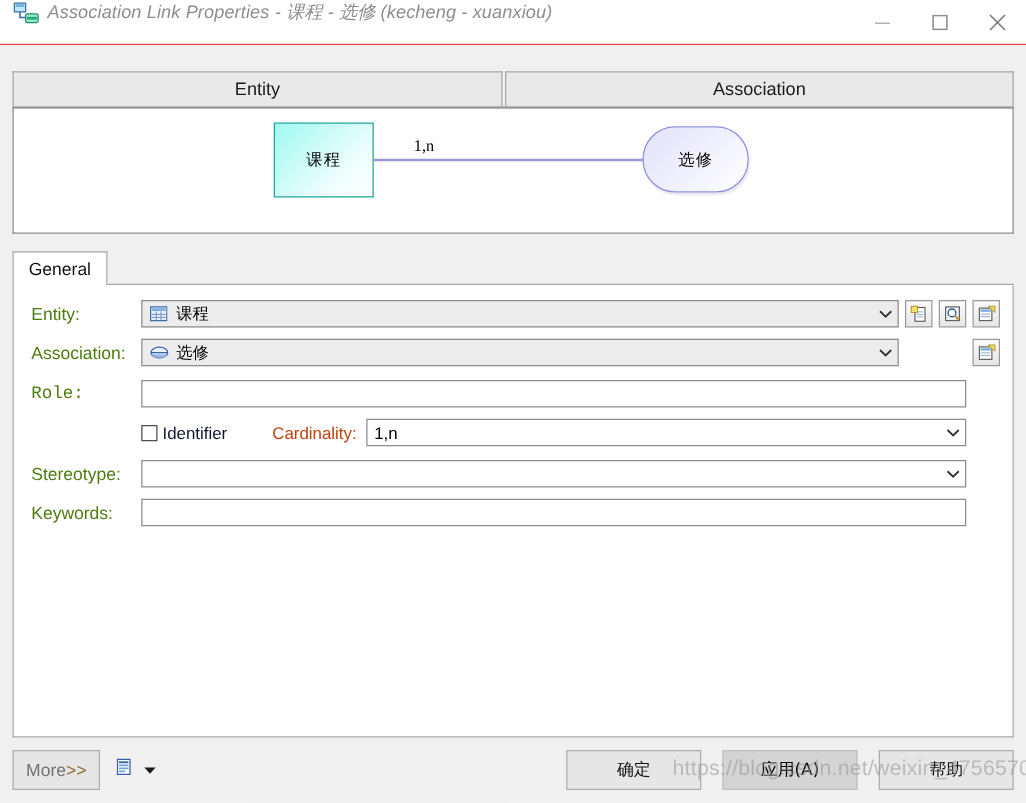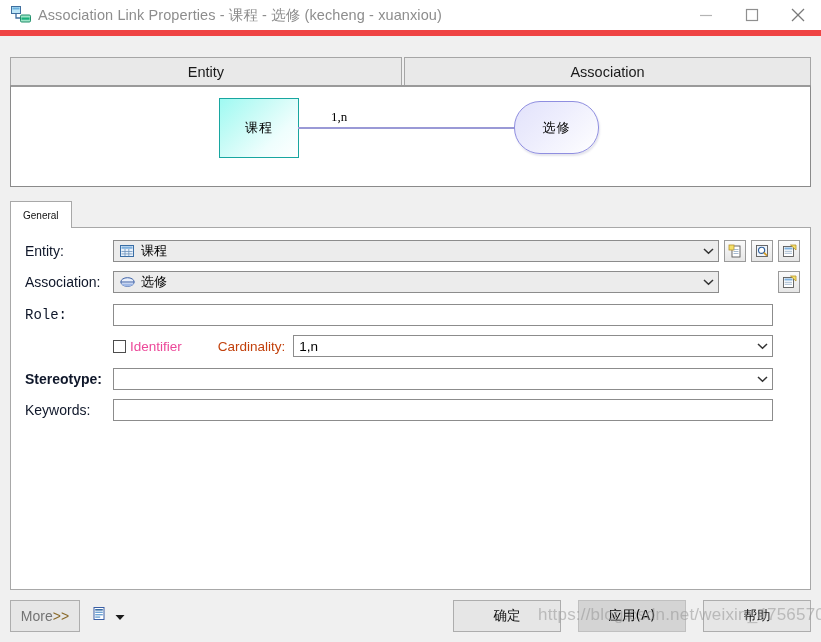--- a/index.html
+++ b/index.html
@@ -17,23 +17,24 @@
     display: flex;
     flex-direction: column;
   }
 
   
   .titlebar {
     position: relative;
     height: 36px;
     background: #ffffff;
     display: flex;
-    align-items: center;
+    align-items: flex-start;
     flex: 0 0 36px;
-    border-bottom: 6px solid #ef4444;
+    border-bottom: 1px solid #ef4444;
+    font-style: italic;
   }
   .title-icon {
     width: 30px; height: 22px;
     margin-left: 6px; margin-right: 2px;
     flex: 0 0 30px;
     display: flex; align-items: center; justify-content: center;
   }
   .title-text {
     font-size: 14.5px;
     color: #8d8d8d;
@@ -132,21 +133,21 @@
     height: 27px;
     display: flex;
     align-items: flex-end;
     border-bottom: 1px solid #a8a8a8;
     flex: 0 0 auto;
   }
   .tab {
     height: 27px;
     padding: 0 12px;
     display: flex; align-items: center;
-    font-size: 10px;
+    font-size: 14px;
     color: #111;
     border: 1px solid #a8a8a8;
     border-bottom: none;
     background: #ffffff;
     position: relative;
     top: 1px;
   }
 
   
   .pane {
@@ -160,21 +161,21 @@
   }
   .row {
     display: flex;
     align-items: center;
     margin: 0 0 9px 0;
     padding: 0 10px 0 14px;
     height: 22px;
   }
   .flabel {
     font-size: 14px;
-    color: #0f172a;
+    color: #4d7c0f;
     flex: 0 0 88px;
     white-space: nowrap;
   }
   .fieldbox {
     flex: 1 1 auto;
     height: 22px;
     border: 1px solid #8c8c8c;
     background: #ffffff;
     display: flex;
     align-items: center;
@@ -215,21 +216,21 @@
   .spacer22 { flex: 0 0 22px; width: 22px; height: 22px; margin-left: 5px; }
 
   .row.midrow { height: 22px; }
   .cb {
     width: 13px; height: 13px;
     border: 1px solid #4d4d4d;
     background: #fff;
     flex: 0 0 13px;
   }
   .cb-label {
-    font-size: 13.5px; color: #ec4899;
+    font-size: 13.5px; color: #0f172a;
     margin-left: 4px;
     flex: 0 0 auto;
   }
   .card-lab {
     font-size: 13.5px; color: #c2410c;
     margin-left: 36px;
     flex: 0 0 auto;
   }
 
   
@@ -432,21 +433,21 @@
         <span class="fval plain">1,n</span>
         <span class="chev">
           <svg width="11" height="8" viewBox="0 0 11 8">
               <path d="M1 2 L5.5 6.3 L10 2" fill="none" stroke="#333" stroke-width="1.5"></path>
             </svg>
         </span>
       </div>
       <div class="spacer22"></div>
     </div>
 
-    <div class="row" style="margin-top:11px;font-weight:bold;">
+    <div class="row" style="margin-top:11px;">
       <div class="flabel">Stereotype:</div>
       <div class="fieldbox">
         <span class="fval plain"></span>
         <span class="chev">
           <svg width="11" height="8" viewBox="0 0 11 8">
               <path d="M1 2 L5.5 6.3 L10 2" fill="none" stroke="#333" stroke-width="1.5"></path>
             </svg>
         </span>
       </div>
       <div class="spacer22"></div>

